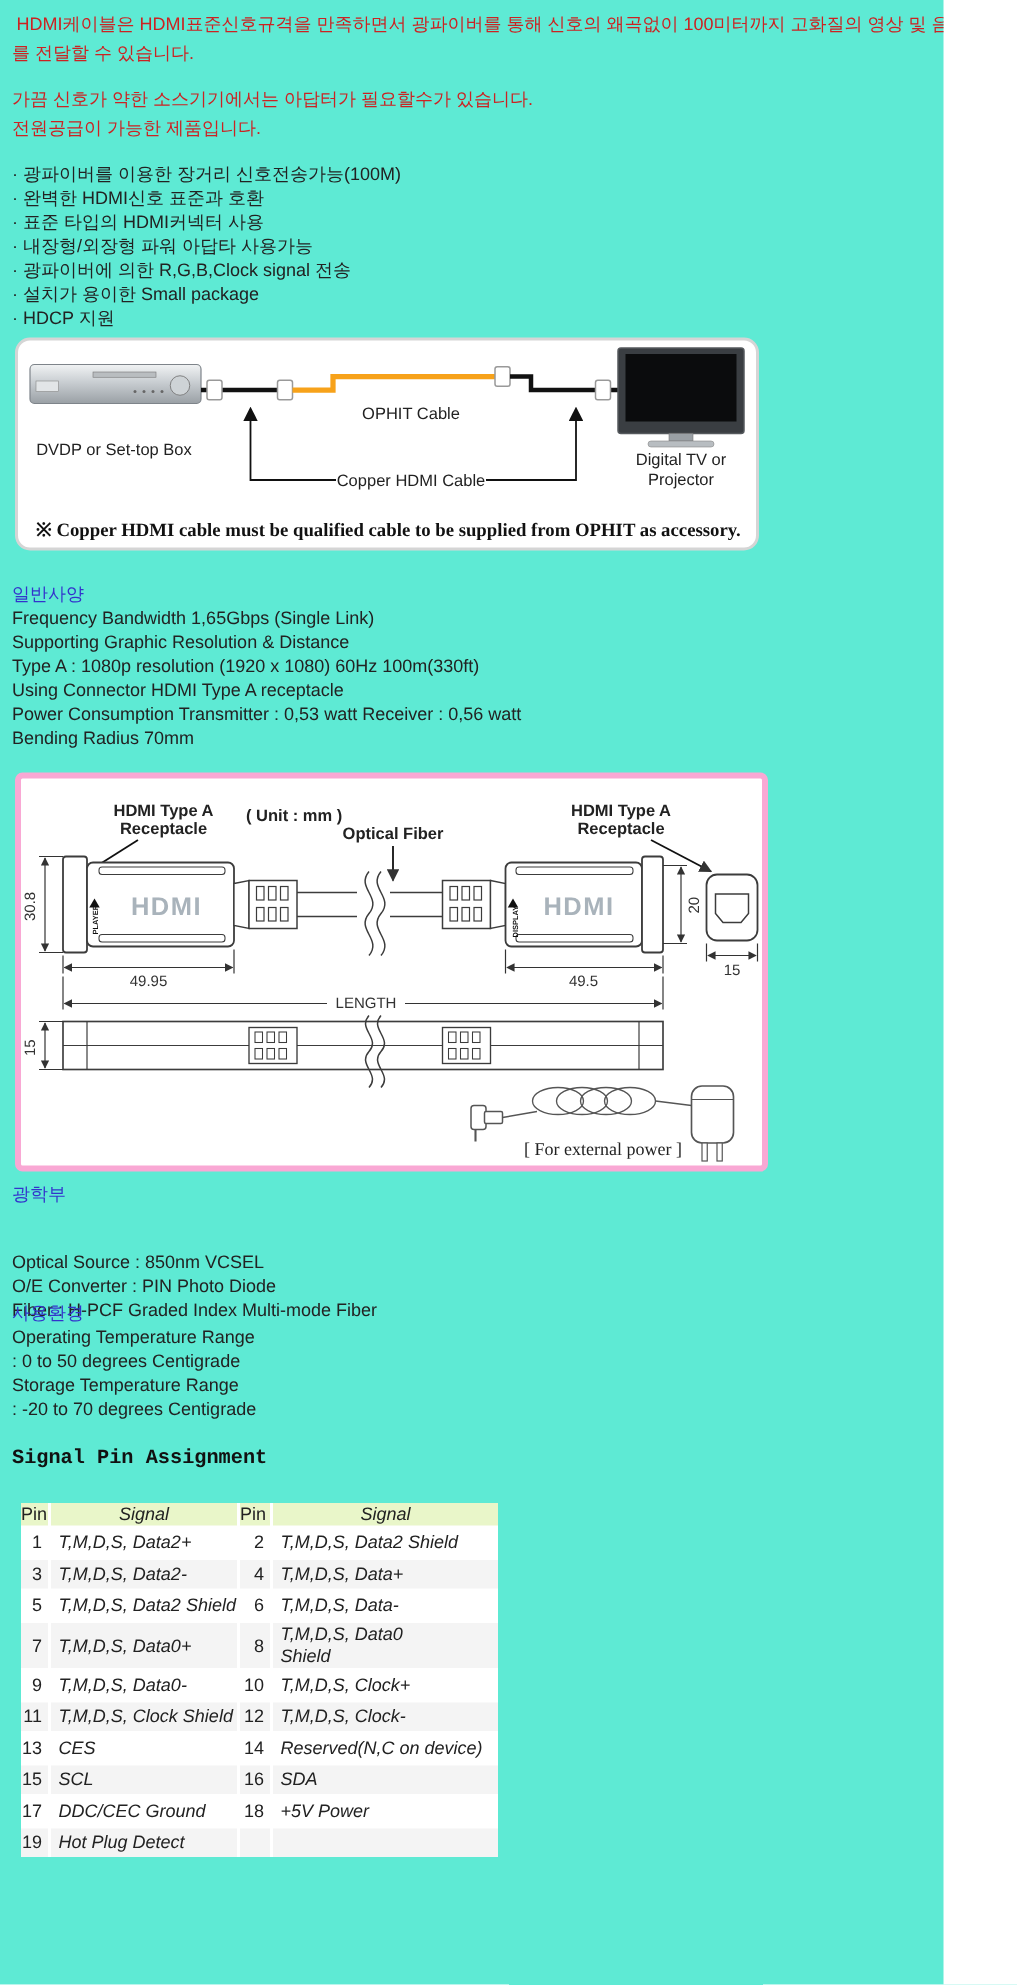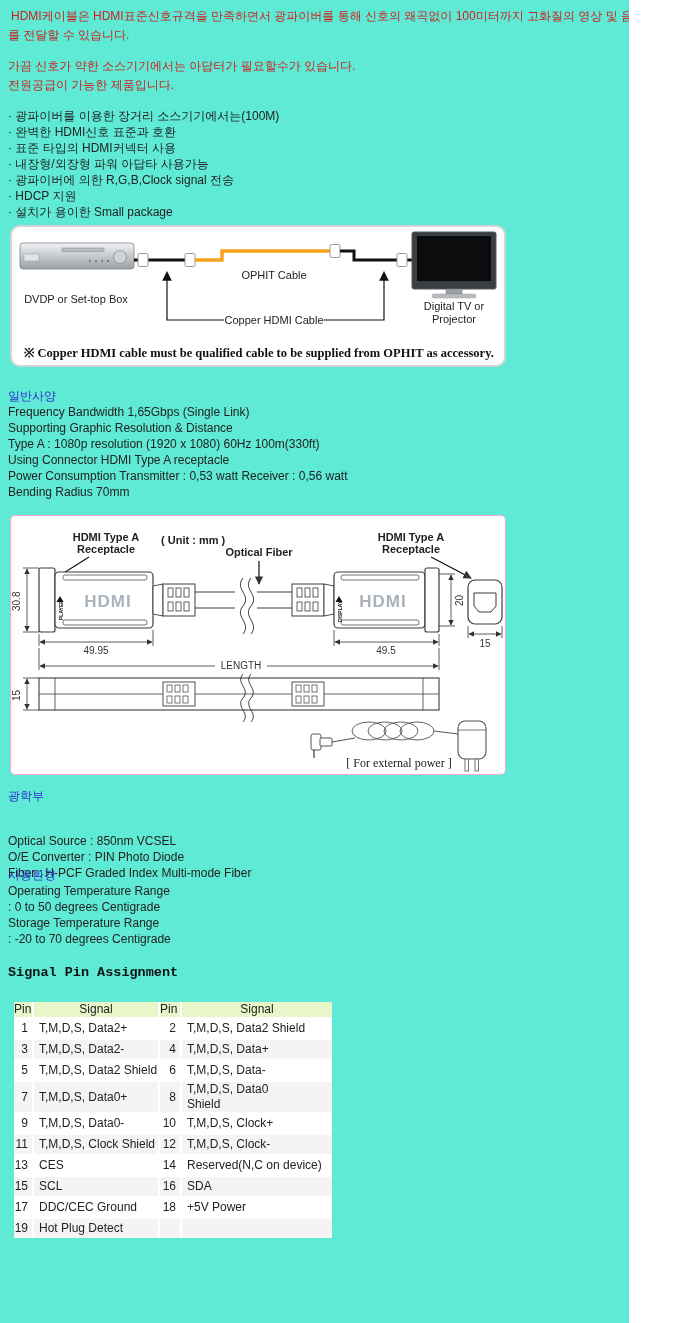--- a/index.html
+++ b/index.html
@@ -7,58 +7,58 @@
         font-family:"Liberation Sans","DejaVu Sans",sans-serif;color:#222;font-size:12px;}
   .abs{position:absolute;}
   .red{color:#cc2222;}
   .blue-head{color:#3333cc;font-weight:normal;font-size:12px;}
   .body-line{line-height:16px;white-space:pre;}
   .para{line-height:19px;width:668px;word-break:break-all;}
   .feature{line-height:16px;}
   
   .panel1{left:10px;top:225px;width:492px;height:138px;border:2px solid #d5d5d5;border-radius:10px;background:#fff;}
   
-  .panel2{left:10px;top:515px;width:494px;height:258px;border:1px solid #f9a8d4;border-radius:5px;background:#fff;}
+  .panel2{left:10px;top:515px;width:494px;height:258px;border:4px solid #f9a8d4;border-radius:5px;background:#fff;}
   svg{display:block;}
   svg text{font-family:"Liberation Sans","DejaVu Sans",sans-serif;fill:#222;}
   .svg-label{font-size:11px;}
   .svg-bold{font-size:11px;font-weight:bold;}
   .svg-dim{font-size:10px;fill:#333;}
   .hdmi-logo{font-size:17px;font-weight:bold;fill:#a9b3bb;letter-spacing:1px;}
   .tiny-tag{font-size:5px;font-weight:bold;fill:#111;}
   .serif-note{font-family:"Liberation Serif","DejaVu Serif",serif;font-weight:bold;font-size:12.5px;fill:#111;}
   .serif-small{font-family:"Liberation Serif","DejaVu Serif",serif;font-size:12px;fill:#222;}
   .pin-title{font-weight:bold;font-size:13.5px;color:#111;}
   
   .pin-table{left:14px;top:1002px;display:grid;grid-template-columns:18px 124px 20px 150px;gap:2px;background:#fff;}
   .cell{display:flex;align-items:center;min-height:19px;font-size:12px;line-height:15px;background:#fff;}
   .cell.th{background:#e9f6c9;min-height:15px;}
   .cell.s1{background:#f4f4f4;}
   .cell-pin{justify-content:flex-end;padding-right:4px;}
   .cell.th.cell-pin{justify-content:flex-start;padding-left:0;padding-right:0;}
-  .cell-signal{justify-content:flex-start;padding-left:5px;white-space:pre-line;}
+  .cell-signal{justify-content:flex-start;padding-left:5px;white-space:pre-line;font-style:italic;}
   .cell.th.cell-signal{justify-content:center;padding-left:0;}
 </style>
 </head>
 <body>
 
 <div id="page">
 
   <div class="abs para red" style="left:8px;top:7px;text-indent:3px;"> HDMI케이블은 HDMI표준신호규격을 만족하면서 광파이버를 통해 신호의 왜곡없이 100미터까지 고화질의 영상 및 음성신호를 전달할 수 있습니다.</div>
   <div class="abs red" style="left:8px;top:57px;line-height:19px;">가끔 신호가 약한 소스기기에서는 아답터가 필요할수가 있습니다.</div>
   <div class="abs red" style="left:8px;top:76px;line-height:19px;">전원공급이 가능한 제품입니다.</div>
 
   <div class="abs" style="left:8px;top:108px;">
-    <div class="feature">· 광파이버를 이용한 장거리 소스기기에서는(100M)</div>
+    <div class="feature">· 광파이버를 이용한 장거리 신호전송가능(100M)</div>
     <div class="feature">· 완벽한 HDMI신호 표준과 호환</div>
     <div class="feature">· 표준 타입의 HDMI커넥터 사용</div>
     <div class="feature">· 내장형/외장형 파워 아답타 사용가능</div>
     <div class="feature">· 광파이버에 의한 R,G,B,Clock signal 전송</div>
+    <div class="feature">· 설치가 용이한 Small package</div>
     <div class="feature">· HDCP 지원</div>
-    <div class="feature">· 설치가 용이한 Small package</div>
   </div>
 
   <div class="abs panel1">
     <svg width="492" height="138" viewBox="0 0 492 138">
       <defs>
         <linearGradient id="playerGrad" x1="0" y1="0" x2="0" y2="1">
           <stop offset="0" stop-color="#f1f3f4"></stop>
             <stop offset="0.45" stop-color="#c9ced2"></stop>
             <stop offset="1" stop-color="#9aa0a5"></stop>
         </linearGradient>

